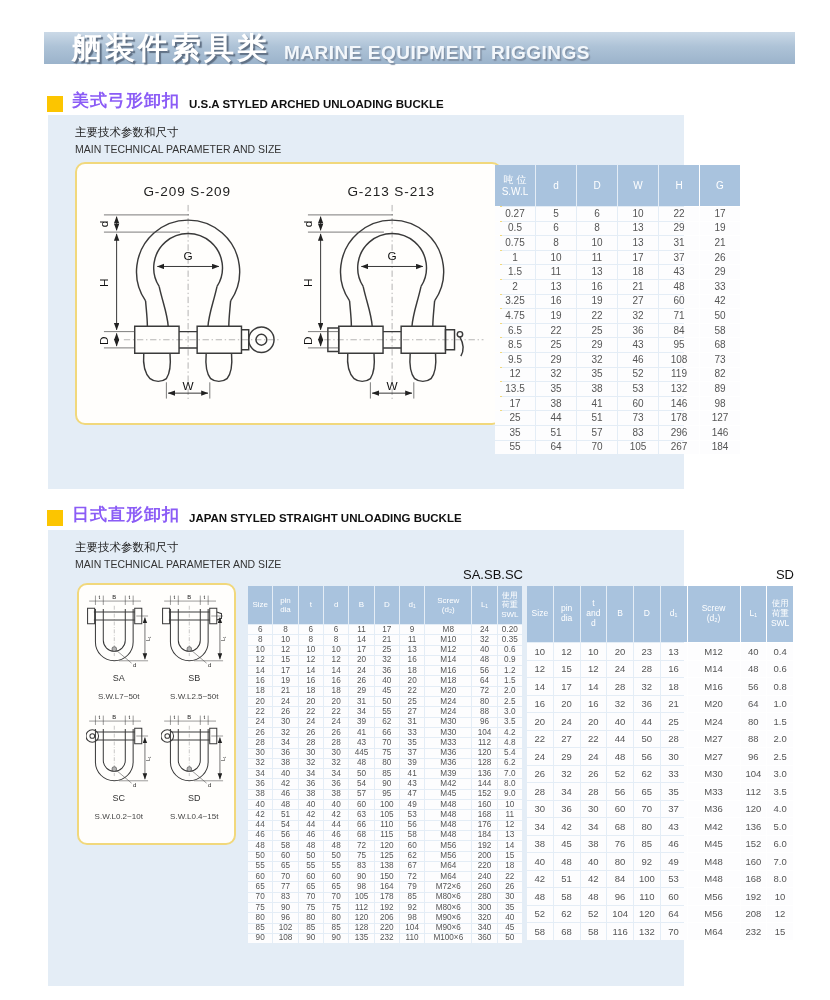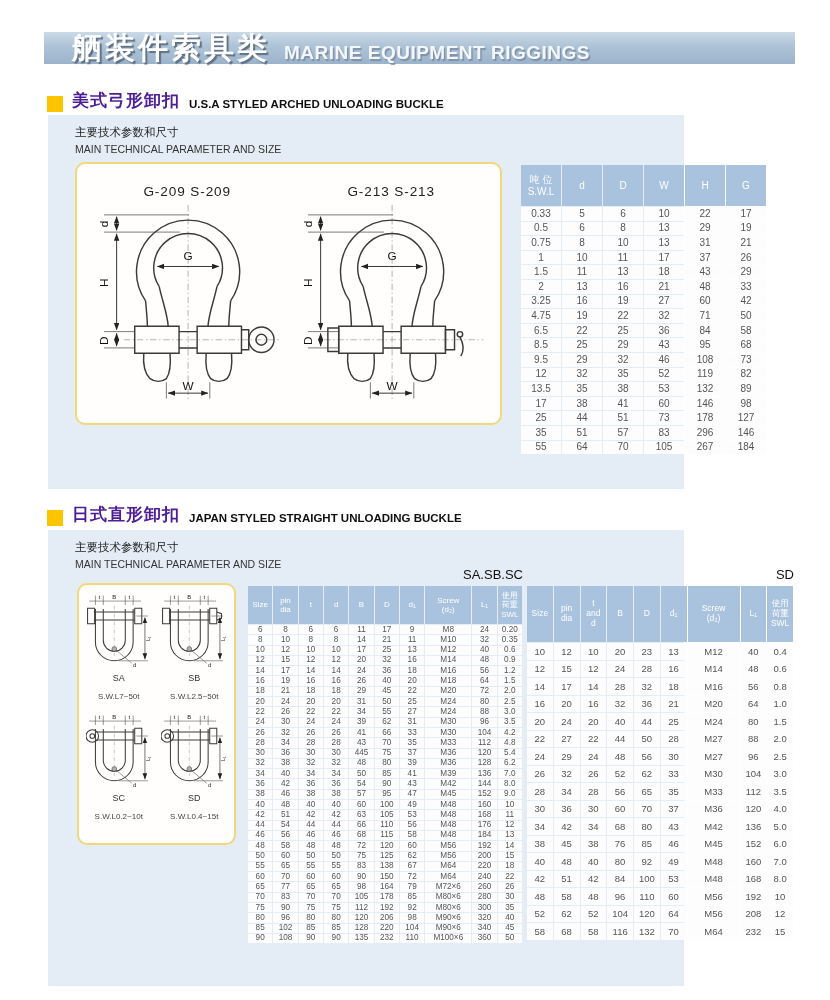--- a/index.html
+++ b/index.html
@@ -12,21 +12,21 @@
     background:linear-gradient(180deg,#cbd9e7 0%,#aec3d7 45%,#9bb3cb 100%);
     display:flex;align-items:center;padding-left:28px;box-sizing:border-box;}
   .banner-zh{font-size:30px;font-weight:bold;color:#ffffff;letter-spacing:3px;
     text-shadow:2px 2px 1px rgba(92,108,128,.95);white-space:nowrap;}
   .banner-en{font-size:19px;font-weight:bold;color:#f3f7fb;margin-left:14px;margin-top:9px;
     letter-spacing:.5px;text-shadow:1.5px 1.5px 1px rgba(122,138,158,.85);white-space:nowrap;}
   
   .sec-head{position:absolute;left:47px;display:flex;align-items:flex-end;gap:9px;}
   #sec1-head{top:89px;} #sec2-head{top:503px;}
   .bullet{width:16px;height:16px;background:#fcc500;}
-  .sec-zh{font-size:17px;font-weight:bold;color:#4c1d95;letter-spacing:1px;white-space:nowrap;}
+  .sec-zh{font-size:17px;font-weight:bold;color:#8b5cf6;letter-spacing:1px;white-space:nowrap;}
   .sec-en{font-size:11.5px;font-weight:bold;color:#101010;margin-bottom:2px;white-space:nowrap;}
   
   .panel{position:absolute;left:48px;width:636px;background:#e4edf6;}
   #panel1{top:115px;height:374px;}
   #panel2{top:530px;height:456px;}
   .subtitle{position:absolute;left:27px;top:10px;}
   .subtitle-zh{font-size:11.5px;color:#1d1d1d;margin-bottom:3px;}
   .subtitle-en{font-size:10.5px;color:#333;}
   
   .diagram-box{position:absolute;background:#fffefc;border:2px solid #f1d87c;border-radius:10px;box-sizing:border-box;}
@@ -51,21 +51,21 @@
   .dim2{fill:none;stroke:#222;stroke-width:.8;}
   .cl2{fill:none;stroke:#8a8a8a;stroke-width:.6;stroke-dasharray:5 2 1 2;}
   .dt{font-size:7.5px;fill:#222;text-anchor:middle;}
   .dt2{font-size:6.5px;fill:#222;text-anchor:middle;}
   .blob{fill:#b0b0b0;stroke:#3a3a3a;stroke-width:.7;}
   
   .tbl{border-collapse:separate;border-spacing:1.5px;table-layout:fixed;}
   .tbl th{background:#a9c3de;color:#fff;font-weight:400;white-space:pre-line;
     text-align:center;vertical-align:middle;padding:0;line-height:1.15;}
   .tbl td{background:#fdfdfe;color:#555;text-align:center;vertical-align:middle;padding:0;line-height:1;}
-  #table1-wrap{position:absolute;left:472px;top:49px;}
+  #table1-wrap{position:absolute;left:446px;top:49px;}
   #table1{width:247px;}
   #table1 th{height:41px;font-size:10px;}
   #table1 td{height:13.6px;font-size:10px;}
   #tableA-wrap{position:absolute;left:199px;top:55px;}
   #tableA{width:276px;}
   #tableA th{height:38px;font-size:8px;}
   #tableA td{height:9.3px;font-size:8.2px;}
   #tableA th:nth-child(8),#tableA td:nth-child(8){width:46px;}
   #tableD-wrap{position:absolute;left:478px;top:55px;}
   #tableD{width:268px;}
@@ -180,21 +180,21 @@
 S.W.L</th>
             <th>d</th>
             <th>D</th>
             <th>W</th>
             <th>H</th>
             <th>G</th>
           </tr>
         </thead>
         <tbody>
           <tr>
-            <td>0.33</td>
+            <td>0.27</td>
             <td>5</td>
             <td>6</td>
             <td>10</td>
             <td>22</td>
             <td>17</td>
           </tr>
           <tr>
             <td>0.5</td>
             <td>6</td>
             <td>8</td>

